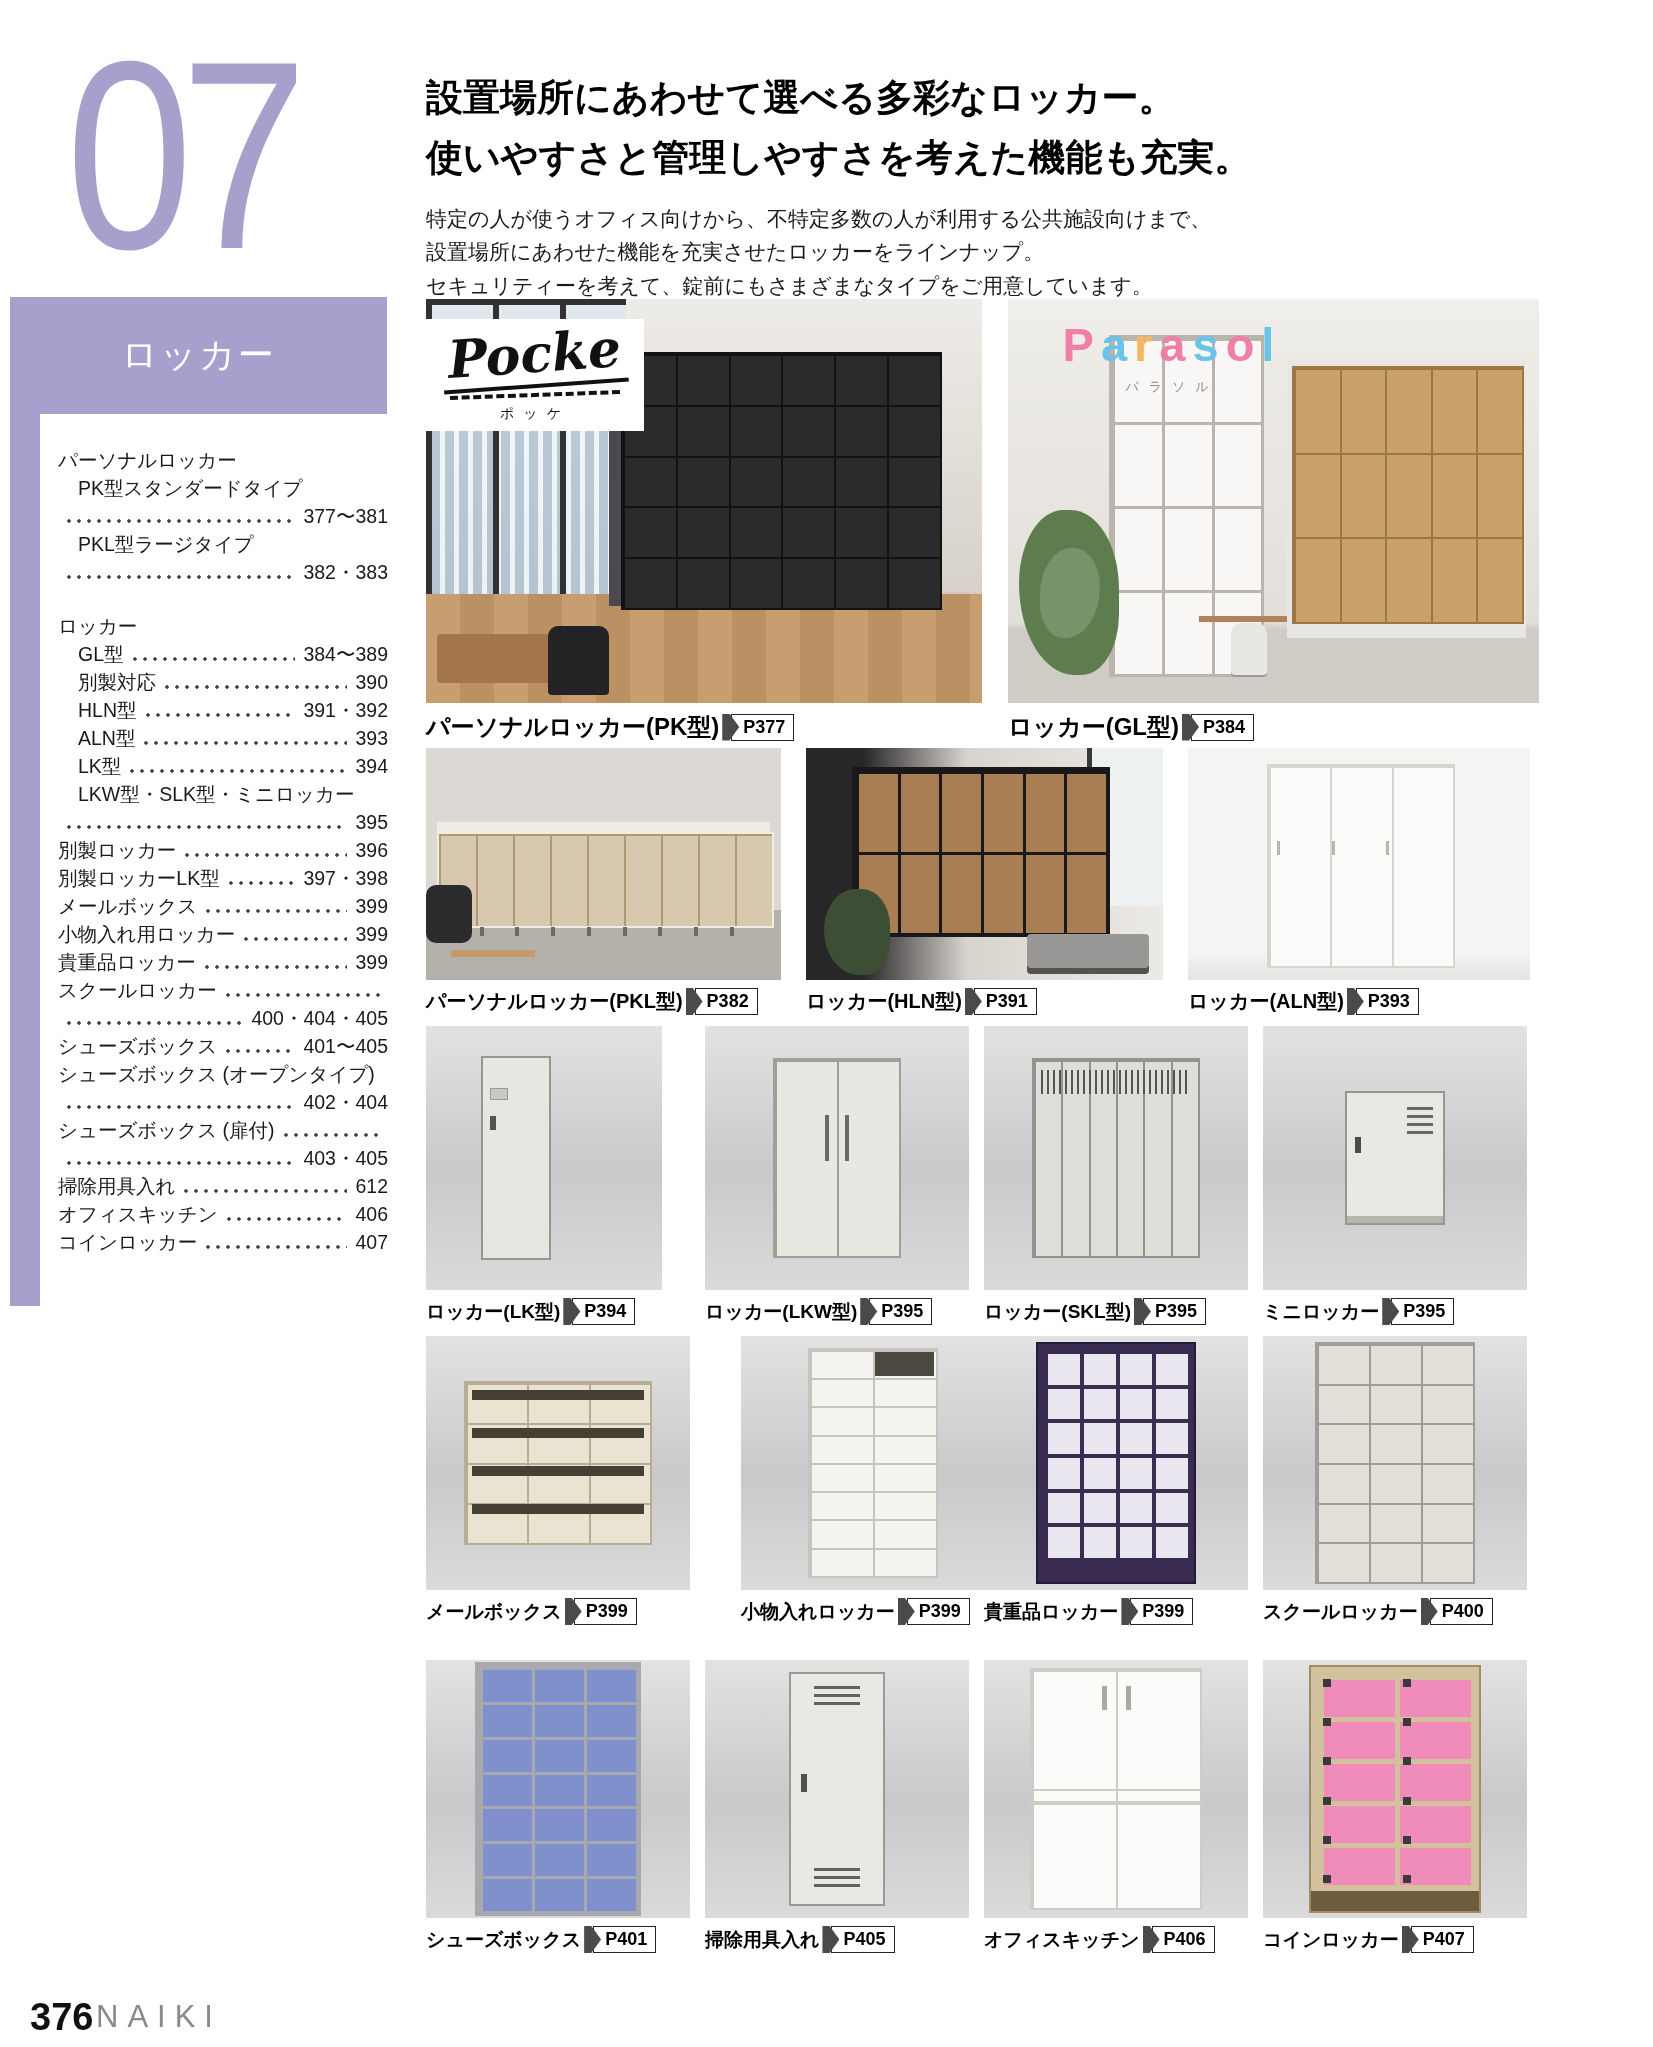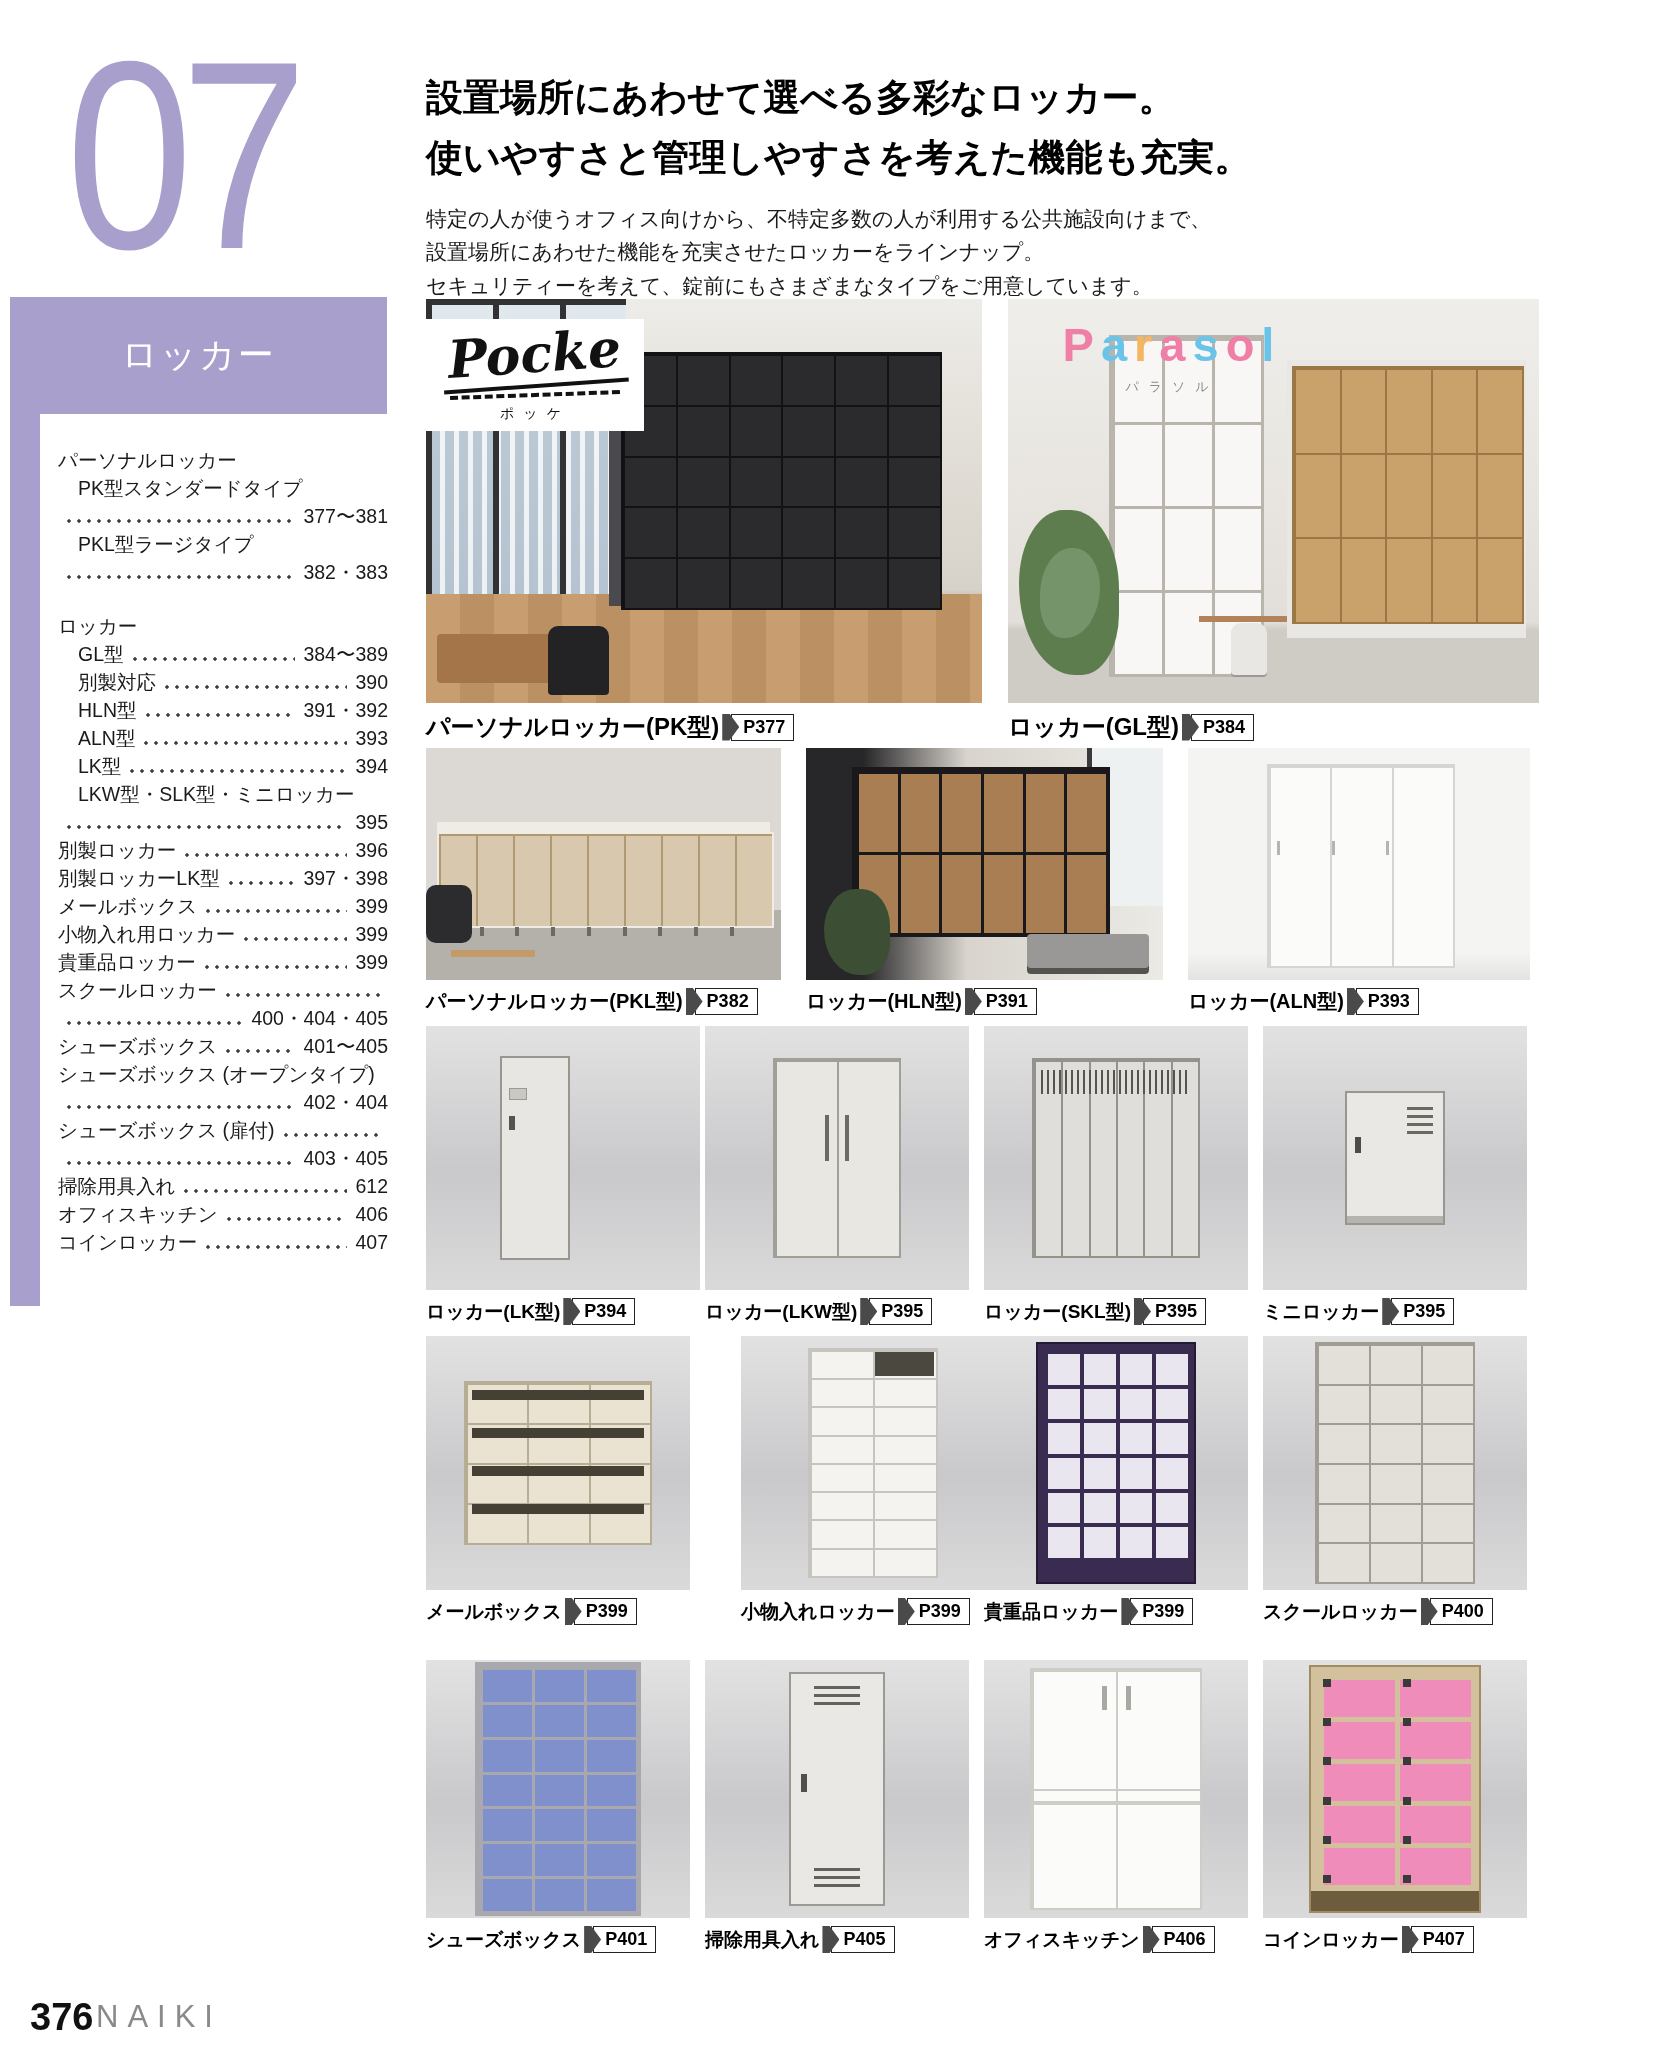--- a/index.html
+++ b/index.html
@@ -294,21 +294,21 @@
     <div class="photo" style="height:232px;background:linear-gradient(180deg,#f4f4f3 0 88%,#e3e3e1);">
       <div class="doors" style="left:23%;top:7%;width:54%;height:86%;--d:#fbfbfa;--g:#d5d5d2;--c:3;--r:1;"></div>
       <div style="position:absolute;left:26%;top:40%;width:48%;height:14px;background:repeating-linear-gradient(90deg,#b5b5b2 0 3px,transparent 3px 33.33%);"></div>
     </div>
     <div class="caption">
       <span class="cap md">ロッカー(ALN型)</span>
       <span class="pb">P393</span>
     </div>
   </div>
 
-  <div class="card" style="left:426px;top:1026px;width:274px;">
+  <div class="card" style="left:426px;top:1026px;width:236px;">
     <div class="photo cell" style="height:264px;">
       <div class="prod" style="width:66px;height:200px;background:#e7e6e3;border:2px solid #97978f;transform:translateX(-28px);">
         <div style="position:absolute;left:7px;top:58px;width:6px;height:14px;background:#55554e;"></div>
         <div style="position:absolute;left:7px;top:30px;width:16px;height:10px;background:#c9c8c2;border:1px solid #9a9a92;"></div>
       </div>
     </div>
     <div class="caption">
       <span class="cap sm">ロッカー(LK型)</span>
       <span class="pb">P394</span>
     </div>

